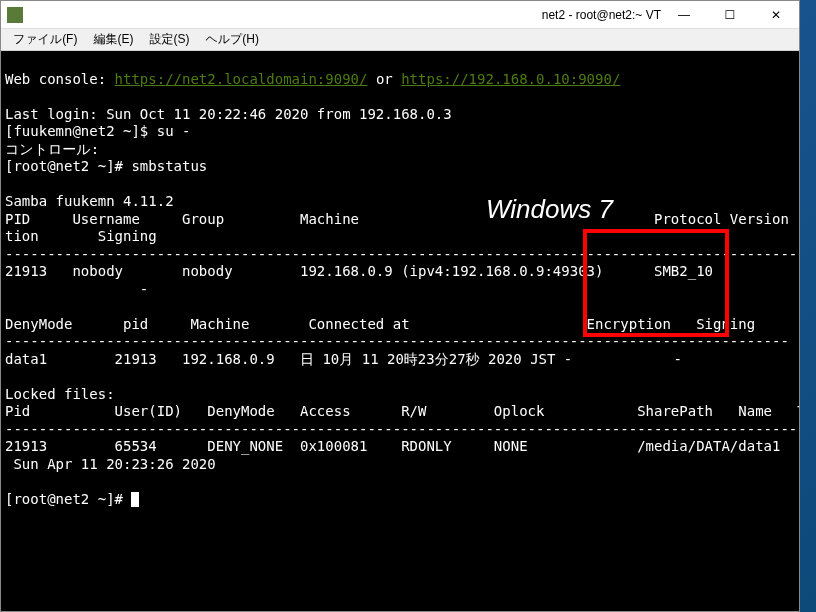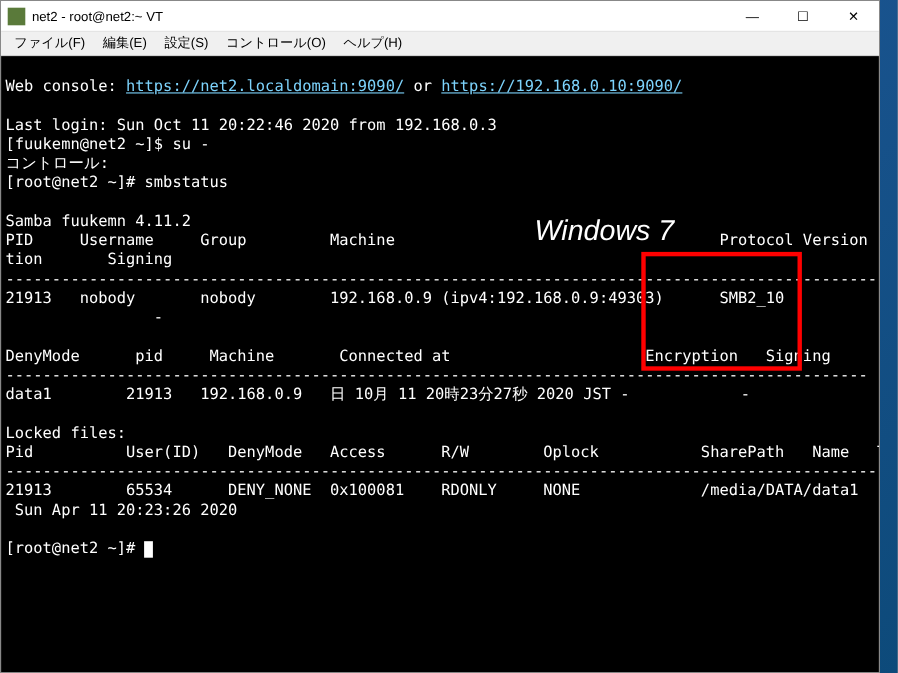--- a/index.html
+++ b/index.html
@@ -34,20 +34,21 @@
   width: 16px;
   height: 16px;
   background: #5a7a3a;
   margin-right: 6px;
 }
 .titlebar-text {
   flex: 1;
   font-size: 12px;
   font-family: "Segoe UI", sans-serif;
   color: #000;
+  text-align: right;
 }
 .titlebar-buttons {
   display: flex;
 }
 .titlebar-btn {
   width: 46px;
   height: 28px;
   display: flex;
   align-items: center;
   justify-content: center;
@@ -74,21 +75,21 @@
   background: #000;
   color: #fff;
   font-family: "MS Gothic", "Consolas", monospace;
   font-size: 14px;
   line-height: 17.5px;
   padding: 2px 4px;
   white-space: pre;
   overflow: hidden;
   position: relative;
 }
-.terminal .link { color: #7dd3fc; text-decoration: underline; }
+.terminal .link { color: #4d7c0f; text-decoration: underline; }
 .overlay-label {
   position: absolute;
   top: 150px;
   left: 485px;
   font-family: "Segoe UI", "Meiryo", sans-serif;
   font-size: 26px;
   color: #fff;
   font-weight: 400;
   pointer-events: none;
   font-style: italic;
@@ -121,21 +122,20 @@
       <div class="titlebar-btn">—</div>
       <div class="titlebar-btn">☐</div>
       <div class="titlebar-btn close">✕</div>
     </div>
   </div>
 
   <div class="menubar">
     <div class="menu-item">ファイル(F)</div>
     <div class="menu-item">編集(E)</div>
     <div class="menu-item">設定(S)</div>
-    <div class="menu-item">コントロール(O)</div>
     <div class="menu-item">ヘルプ(H)</div>
   </div>
 
   <div class="terminal">
 <span><span>Web console: </span><span class="link">https://net2.localdomain:9090/</span><span> or </span><span class="link">https://192.168.0.10:9090/</span></span>
 <span></span>
 <span>Last login: Sun Oct 11 20:22:46 2020 from 192.168.0.3</span>
 <span>[fuukemn@net2 ~]$ su -</span>
 <span>コントロール:</span>
 <span>[root@net2 ~]# smbstatus</span>

